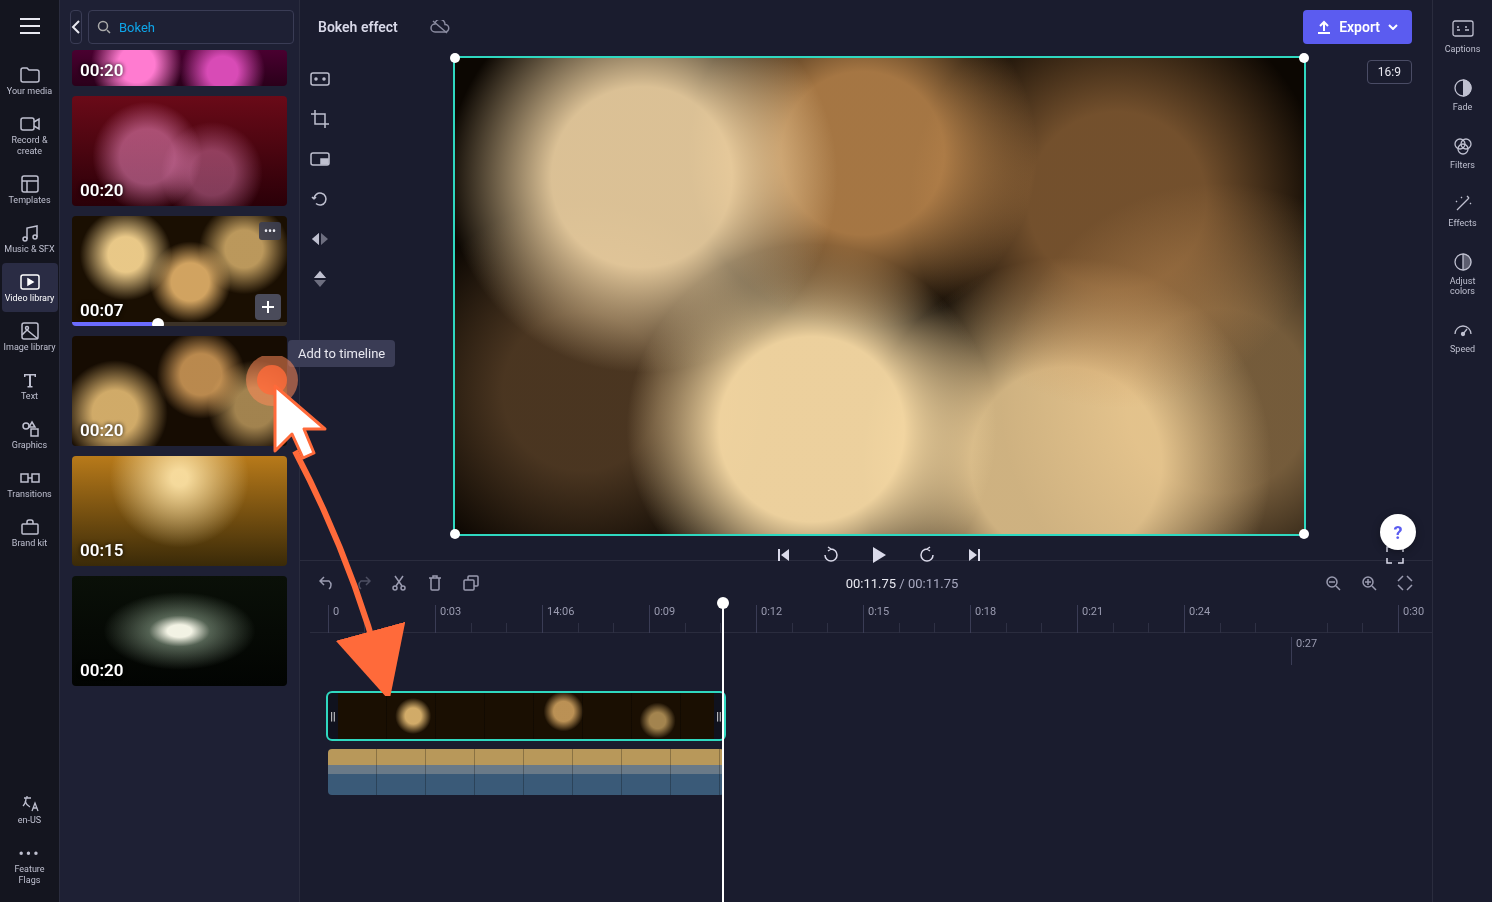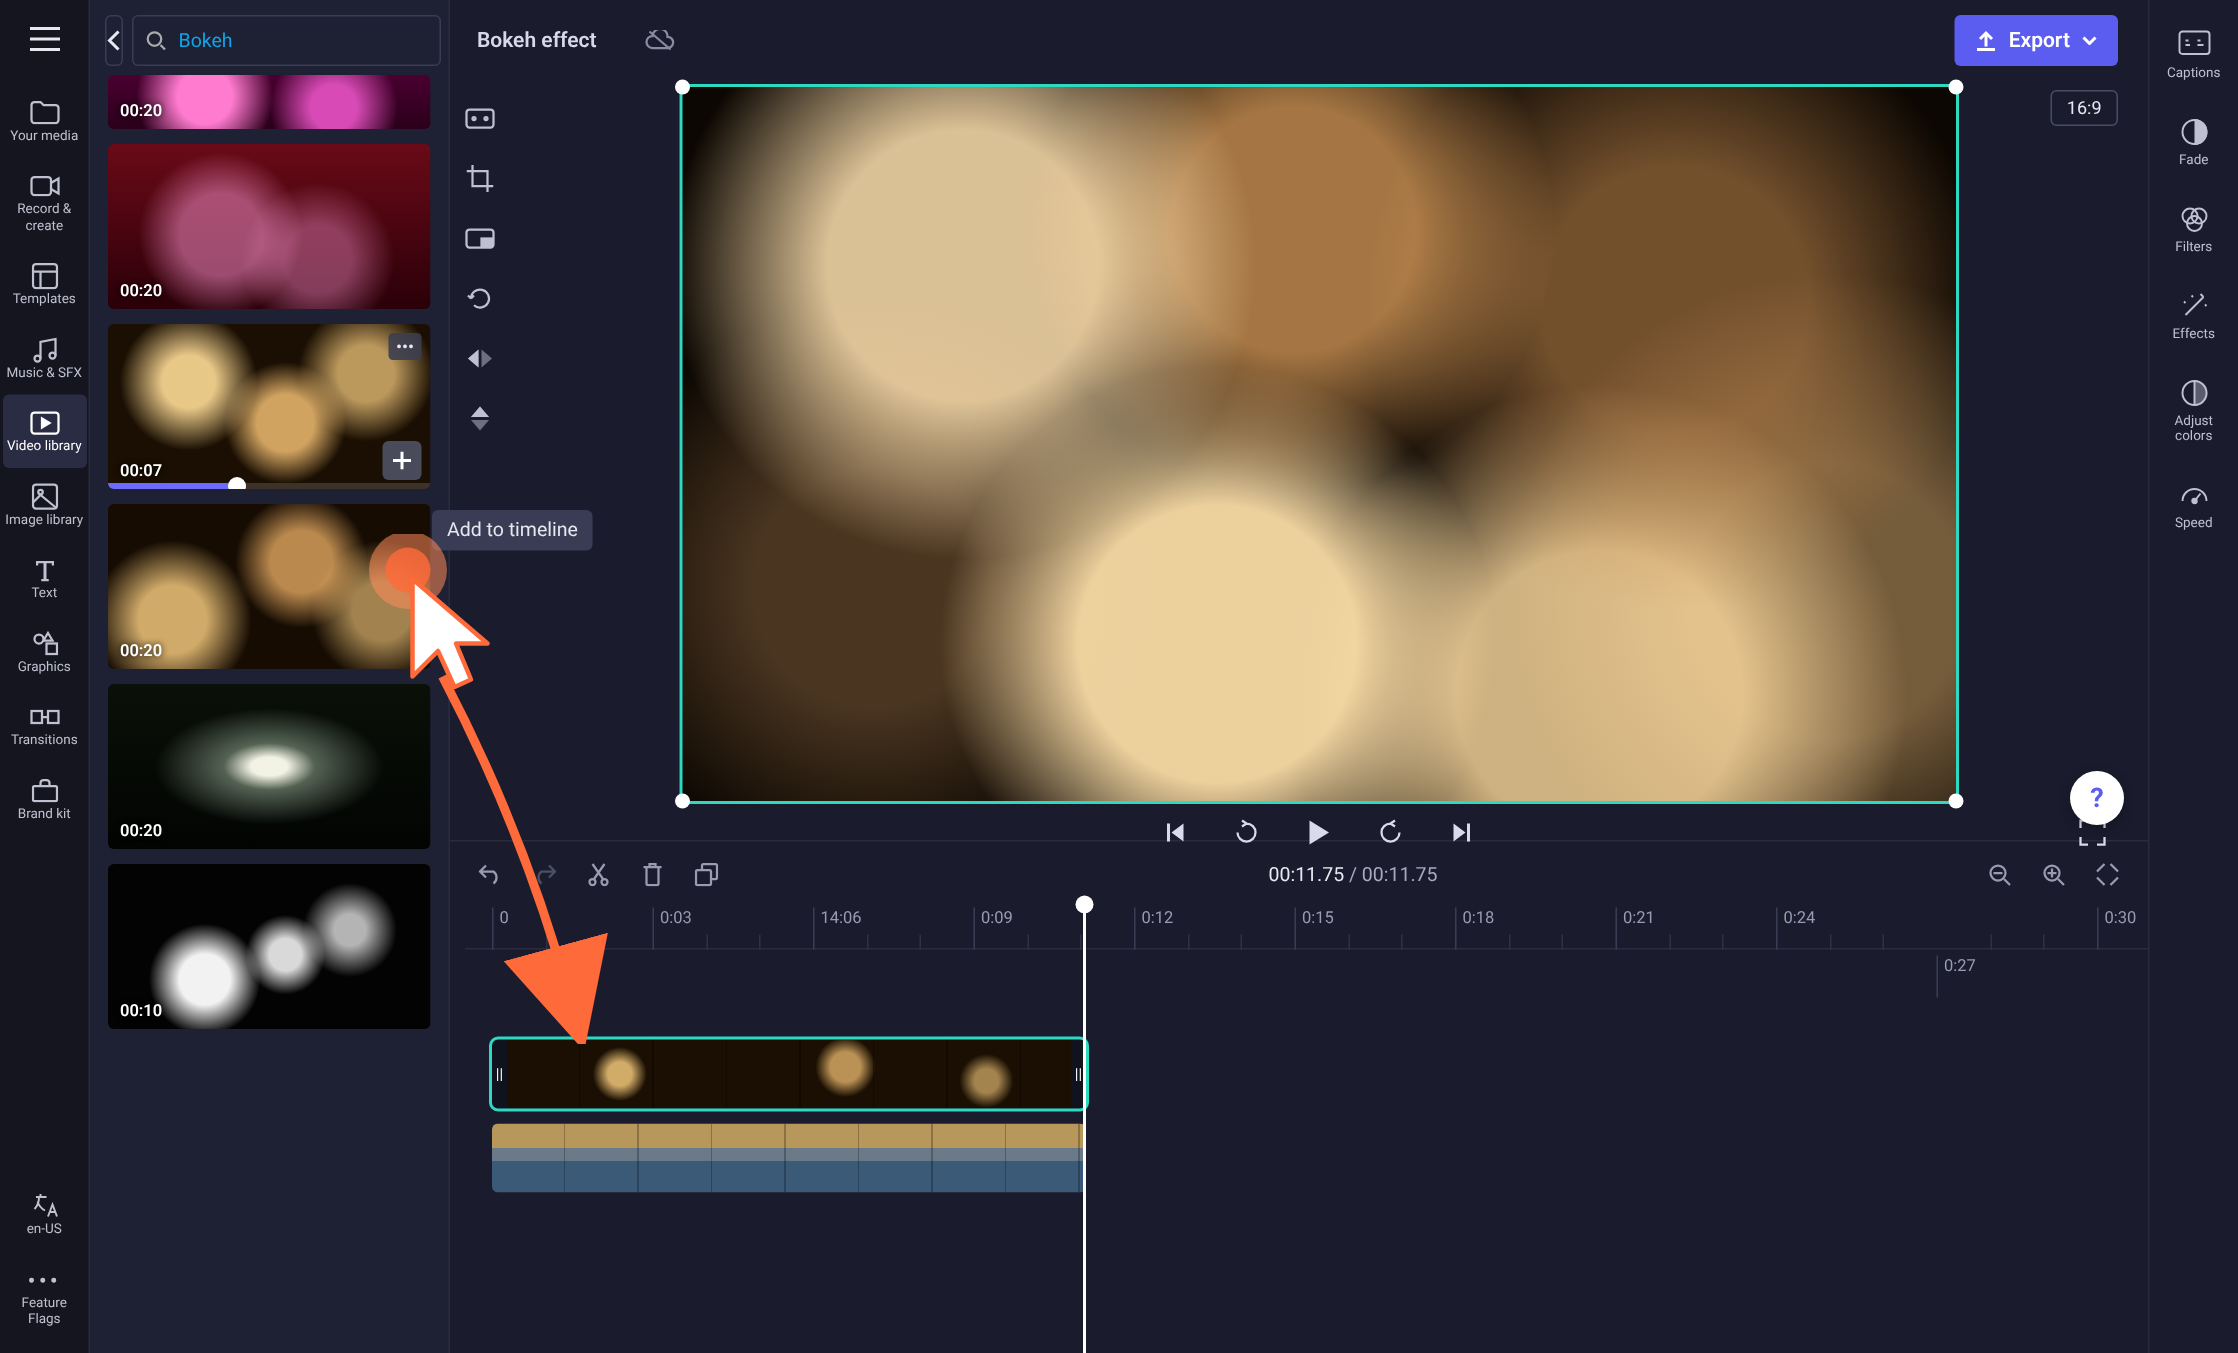--- a/index.html
+++ b/index.html
@@ -18,21 +18,21 @@
 
   
   .library { width: 240px; background: #1e2034; display: flex; flex-direction: column; border-right: 1px solid #2a2c3e; }
   .lib-head { display:flex; gap:6px; padding: 10px 10px 6px; align-items:center; }
   .back-btn { width: 34px; height: 34px; border-radius:4px; border:1px solid #3a3c55; display:flex; align-items:center; justify-content:center; cursor:pointer; }
   .search { flex:1; height:34px; border:1px solid #3a3c55; border-radius:4px; display:flex; align-items:center; gap:8px; padding:0 8px; background:#1e2034; }
   .search input { flex:1; background:transparent; border:none; outline:none; color:#0ea5e9; font-size:13px; }
   .results-count { padding: 4px 14px 10px; font-size: 13px; color:#d0d0de; }
   .lib-scroll { flex:1; overflow-y:auto; padding: 0 12px 12px; display:flex; flex-direction:column; gap:10px; position:relative; }
   .clip { position:relative; width: 100%; height: 110px; border-radius:4px; overflow:hidden; background:#111; cursor:pointer; }
-  .clip .dur { position:absolute; left:8px; bottom:6px; font-size:11px; font-weight:600; color:#fff; text-shadow:0 0 4px #000; }
+  .clip .dur { position:absolute; left:8px; bottom:6px; font-size:17px; font-weight:600; color:#fff; text-shadow:0 0 4px #000; }
   .clip .more { position:absolute; right:6px; top:6px; width:22px; height:18px; border-radius:3px; background:rgba(60,62,80,0.9); display:flex; align-items:center; justify-content:center; font-size:12px; }
   .clip .add-btn { position:absolute; right:6px; bottom:6px; width:26px; height:26px; border-radius:4px; background:rgba(80,82,100,0.9); display:flex; align-items:center; justify-content:center; color:#fff; font-size:16px; }
   .clip .scrub { position:absolute; left:0; right:0; bottom:0; height:4px; background:rgba(255,255,255,0.15); }
   .clip .scrub-fill { position:absolute; left:0; bottom:0; height:4px; background:#6b6cff; width:37%; }
   .clip .scrub-knob { position:absolute; bottom:-4px; left:37%; width:12px; height:12px; background:#fff; border-radius:50%; }
 
   
   .thumb-pink    { background: radial-gradient(circle at 30% 40%, #ff7bd0 0 12%, transparent 30%), radial-gradient(circle at 70% 60%, #d84bb6 0 10%, transparent 28%), linear-gradient(#4a0030,#2a001a); }
   .thumb-redpink { background: radial-gradient(circle at 35% 55%, rgba(255,150,210,0.5) 0 18%, transparent 36%), radial-gradient(circle at 65% 70%, rgba(255,150,210,0.4) 0 14%, transparent 32%), linear-gradient(#6a0a18,#2a0008); }
   .thumb-gold    { background: radial-gradient(circle at 25% 35%, rgba(255,220,150,0.9) 0 10%, transparent 26%), radial-gradient(circle at 55% 60%, rgba(255,200,120,0.8) 0 14%, transparent 30%), radial-gradient(circle at 80% 30%, rgba(255,210,130,0.7) 0 10%, transparent 24%), #1a0f02; }
@@ -265,25 +265,25 @@
               <path d="M6 0v12M0 6h12"></path>
             </svg>
         </span>
         <div class="scrub"></div>
         <div class="scrub-fill"></div>
         <div class="scrub-knob"></div>
       </div>
       <div class="clip thumb-gold2">
         <span class="dur">00:20</span>
       </div>
+      <div class="clip thumb-amber">
+        <span class="dur">00:15</span>
+      </div>
       <div class="clip thumb-flare">
         <span class="dur">00:20</span>
-      </div>
-      <div class="clip thumb-white">
-        <span class="dur">00:10</span>
       </div>
     </div>
   </div>
 
   <div class="center">
     <div class="topbar">
       <span class="proj-title">Bokeh effect</span>
       <span class="cloud-icon">
         <svg width="20" height="14" viewBox="0 0 20 14" fill="none" stroke="currentColor" stroke-width="1.5">
             <path d="M5 12a4 4 0 010-8 5 5 0 0110 .5A3.5 3.5 0 0115 12H5z"></path>

